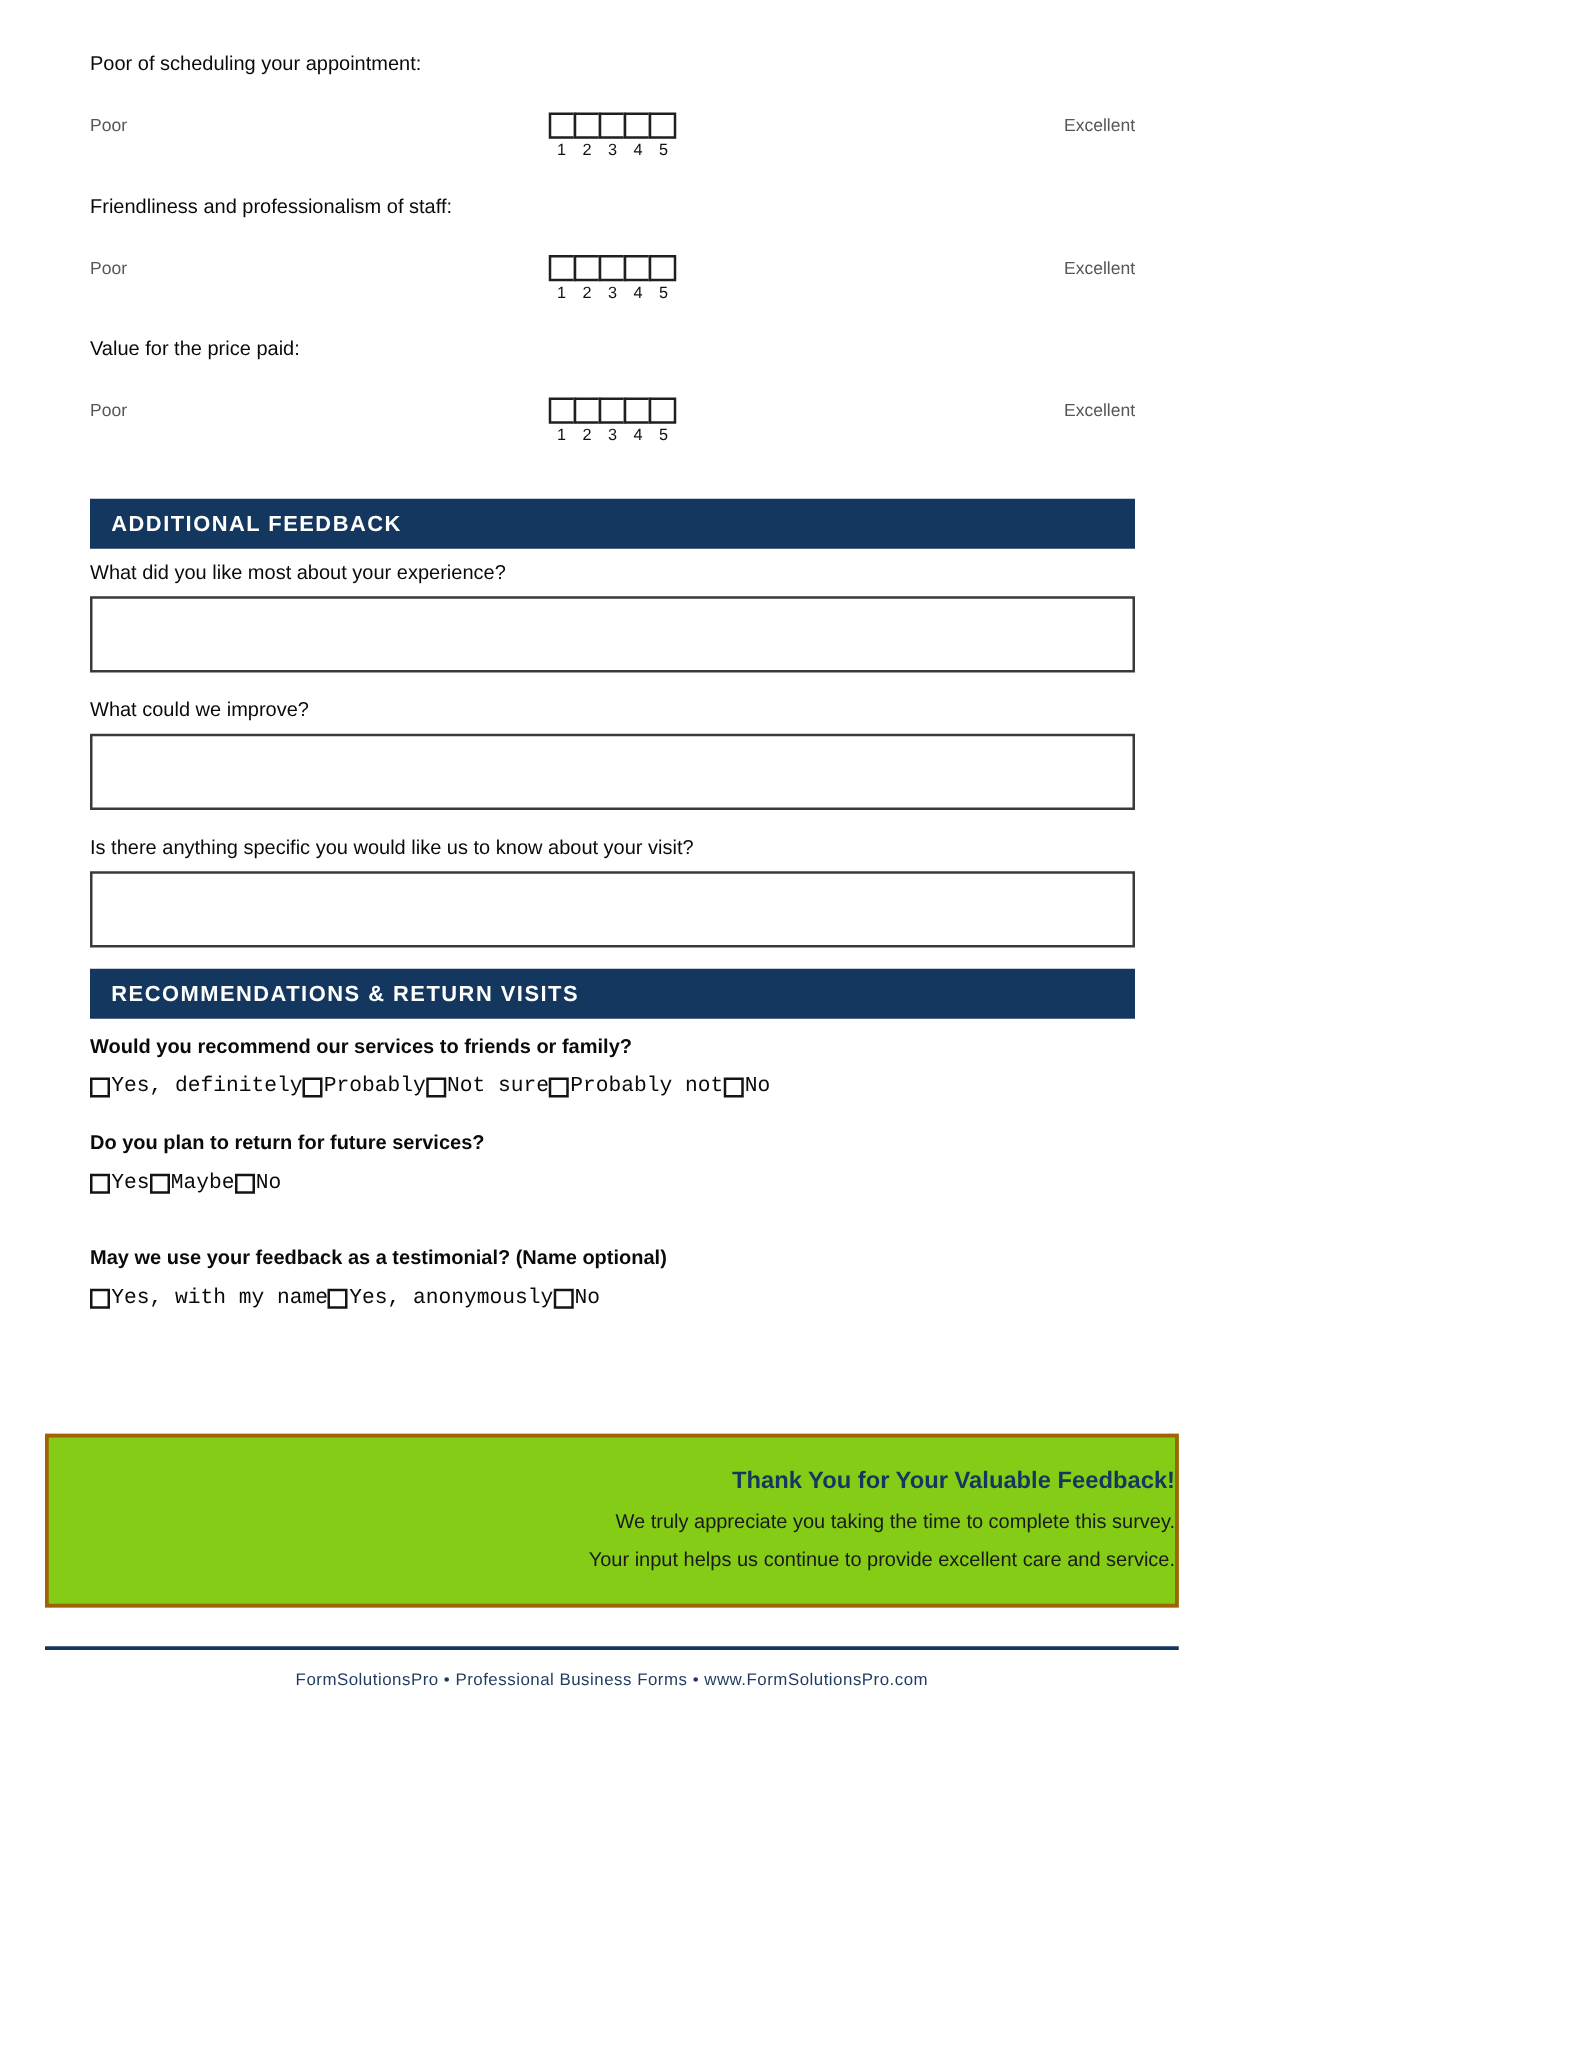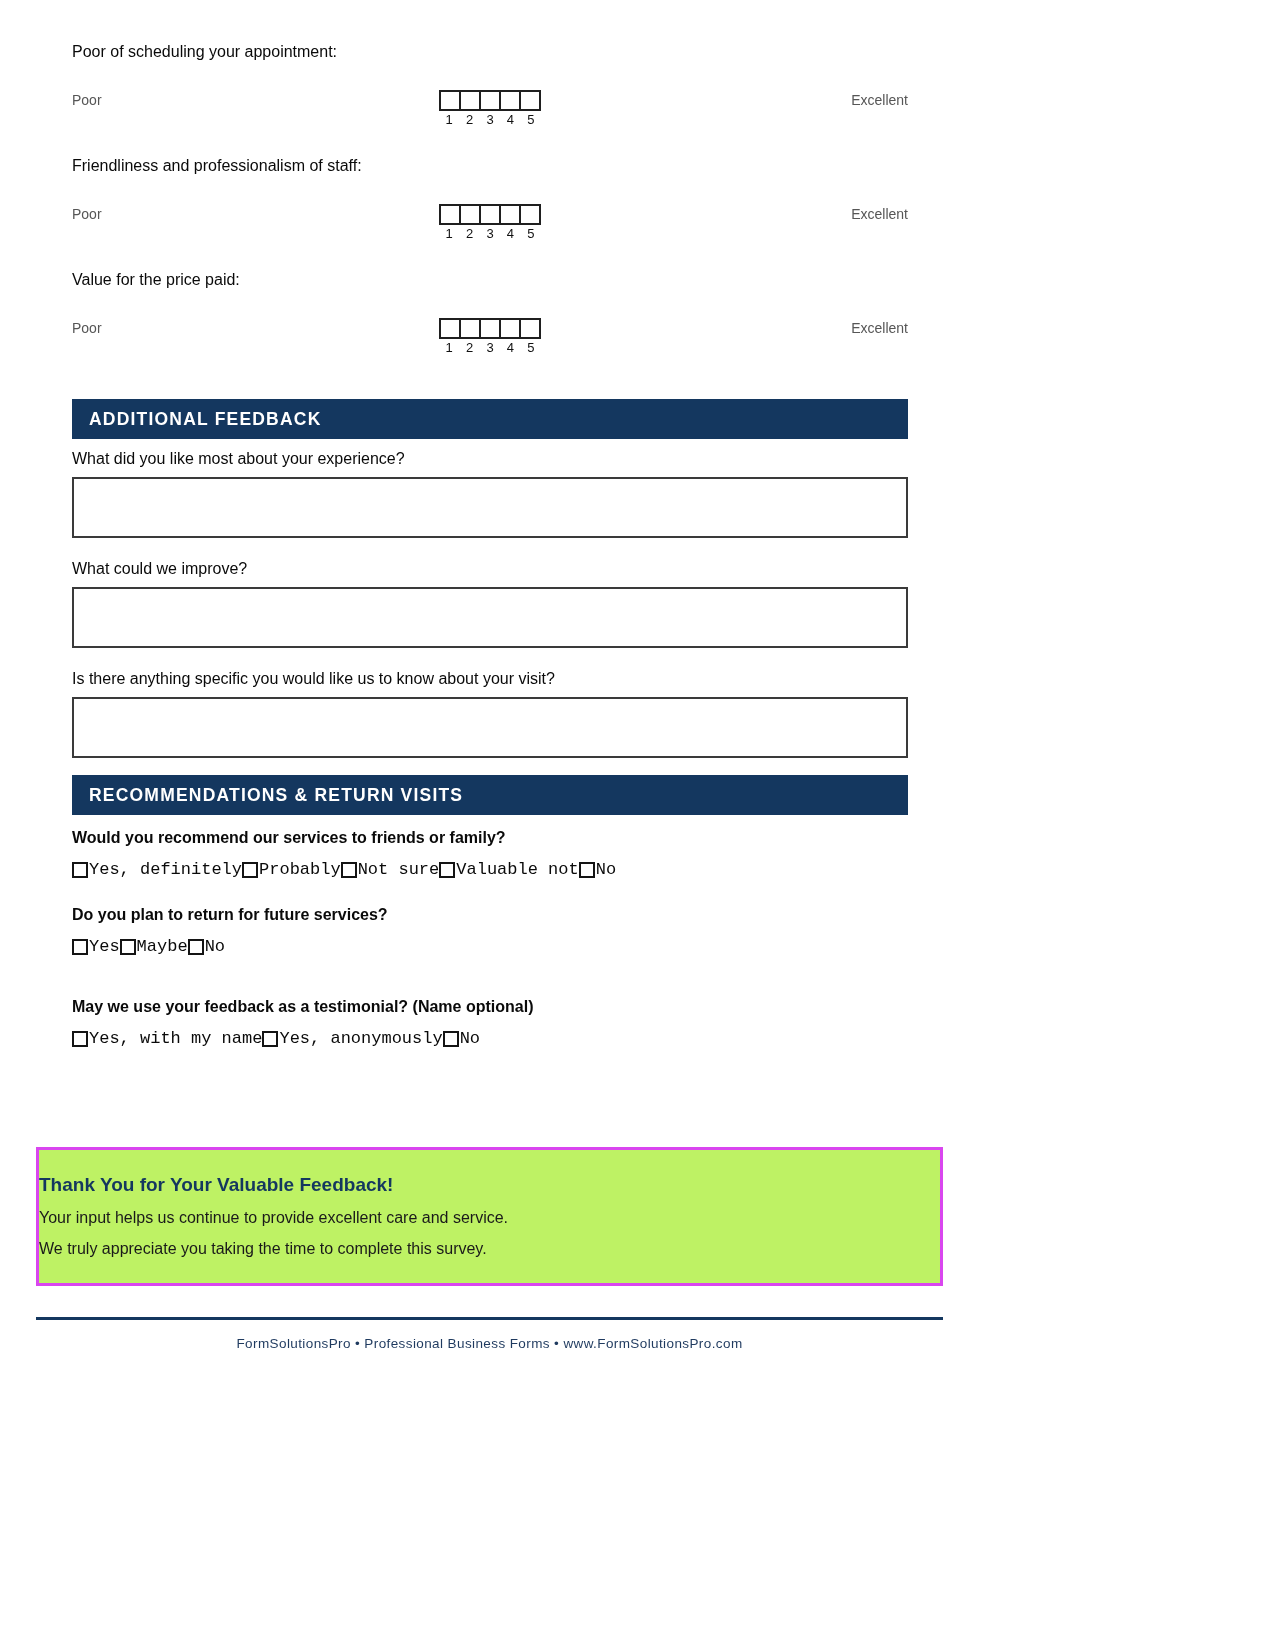--- a/index.html
+++ b/index.html
@@ -40,21 +40,21 @@
   .rec-question { font-size:16px; font-weight:bold; line-height:20px; color:#0a0a0a; }
   .rq1 { margin-top:13px; } .rq2 { margin-top:25px; } .rq3 { margin-top:40px; }
   .opts-row { display:flex; align-items:center; margin-top:11px; height:21px; }
   .opt { display:inline-flex; align-items:center;font-family:Liberation Mono, monospace; }
   .cb { width:16px; height:16px; border:2px solid #141414; background:#fff; margin-right:1px; flex:none; }
   .opt-label { font-size:17px; color:#0a0a0a; white-space:pre; }
 
   
   .thankyou {
     position:absolute; left:36px; top:1147px; width:907px; height:139px;
-    background:#bef264; border:3px solid #d946ef; text-align:left; padding-top:23px;
+    background:#84cc16; border:3px solid #a16207; text-align:right; padding-top:23px;
   }
   .ty-title { font-size:19px; font-weight:bold; color:#14375f; line-height:24px; }
   .ty-line { font-size:16px; color:#1a1a1a; line-height:20px; margin-top:11px; }
 
   
   .footer-line { position:absolute; left:36px; top:1317px; width:907px; height:3px; background:#14375f; }
   .footer-text {
     position:absolute; left:36px; top:1336px; width:907px; text-align:center;
     font-size:13.5px; color:#1f3a5f; letter-spacing:0.4px;
   }
@@ -158,21 +158,21 @@
       <span class="opt">
           <span class="cb"></span>
           <span class="opt-label">Probably</span>
         </span>
       <span class="opt">
           <span class="cb"></span>
           <span class="opt-label">Not sure</span>
         </span>
       <span class="opt">
           <span class="cb"></span>
-          <span class="opt-label">Valuable not</span>
+          <span class="opt-label">Probably not</span>
         </span>
       <span class="opt">
           <span class="cb"></span>
           <span class="opt-label">No</span>
         </span>
     </div>
 
     <div class="rec-question rq2">Do you plan to return for future services?</div>
     <div class="opts-row">
       <span class="opt">
@@ -202,19 +202,19 @@
       <span class="opt">
           <span class="cb"></span>
           <span class="opt-label">No</span>
         </span>
     </div>
 
   </div>
 
   <div class="thankyou">
     <div class="ty-title">Thank You for Your Valuable Feedback!</div>
+    <div class="ty-line">We truly appreciate you taking the time to complete this survey.</div>
     <div class="ty-line">Your input helps us continue to provide excellent care and service.</div>
-    <div class="ty-line">We truly appreciate you taking the time to complete this survey.</div>
   </div>
 
   <div class="footer-line"></div>
   <div class="footer-text">FormSolutionsPro • Professional Business Forms • www.FormSolutionsPro.com</div>
 </div>
 
 </body></html>

